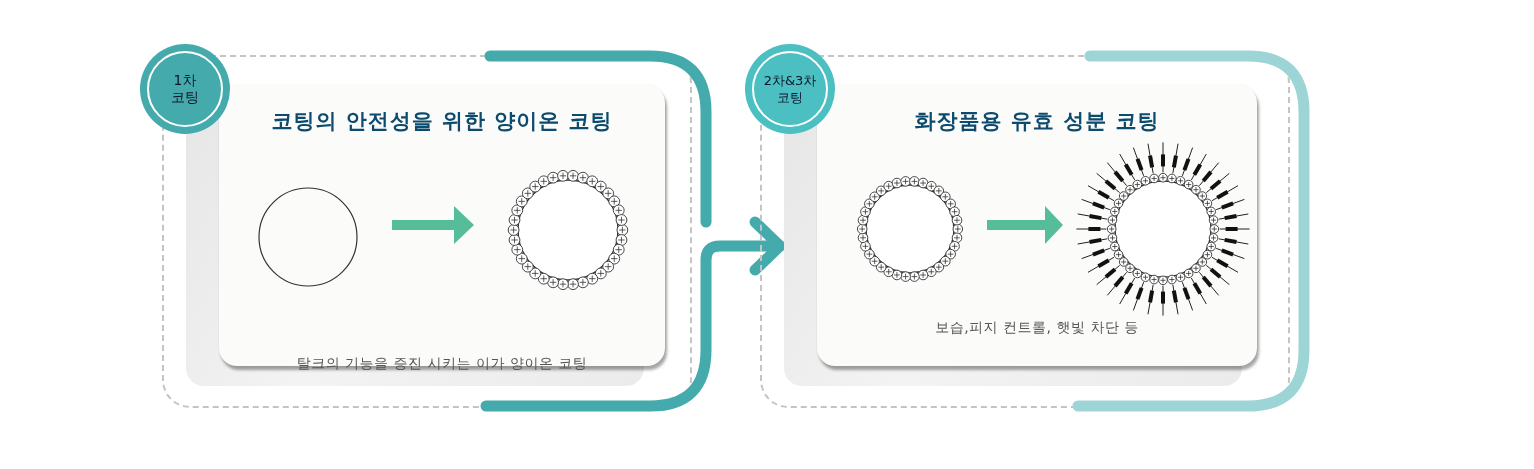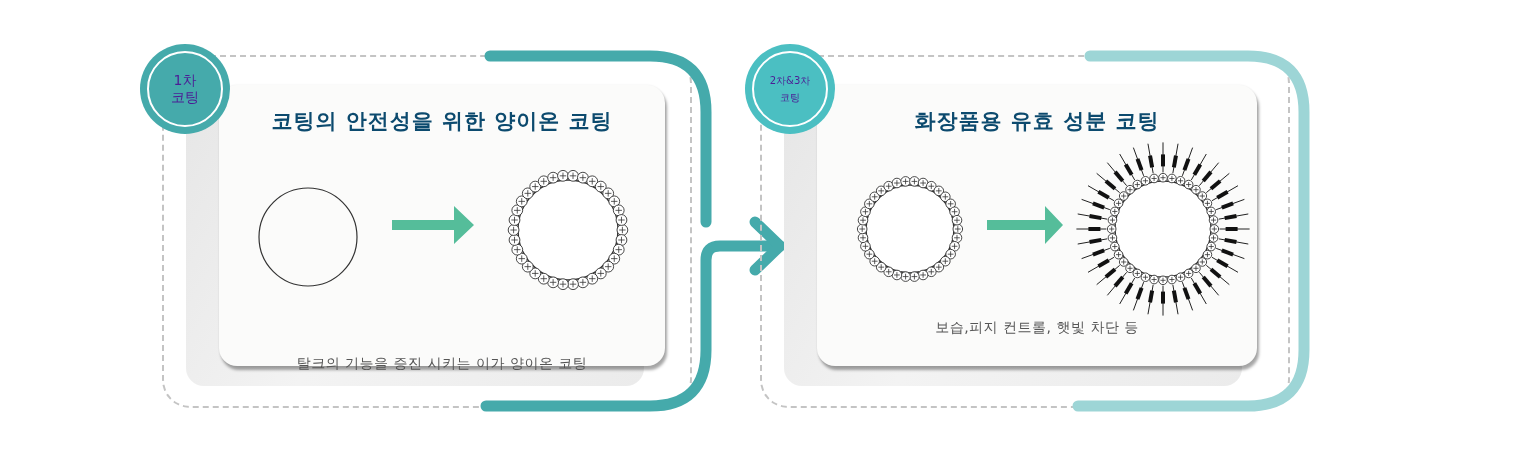--- a/index.html
+++ b/index.html
@@ -11,21 +11,21 @@
   .card { position:absolute; background:#fbfbfa; border-radius:18px;
      box-shadow:2px 4px 3px rgba(0,0,0,0.35), 0 0 2px rgba(0,0,0,0.08); }
   .card-title { position:absolute; left:0; right:0; text-align:center;
      font-size:21px; font-weight:bold; color:#0c4a6e; letter-spacing:1px; }
   .card-desc { position:absolute; left:0; right:0; text-align:center;
      font-size:14px; color:#555; line-height:19px; letter-spacing:0.5px; }
   .badge { position:absolute; width:90px; height:90px; border-radius:50%;
      display:flex; align-items:center; justify-content:center; box-sizing:border-box; }
   .badge-inner { width:76px; height:76px; border-radius:50%; border:2px solid #fff;
      box-sizing:border-box; display:flex; flex-direction:column; align-items:center; justify-content:center;
-     color:#4c1d95; font-size:14px; line-height:17px; text-align:center; }
+     color:#0f172a; font-size:14px; line-height:17px; text-align:center; }
   svg { position:absolute; overflow:visible; }
 </style>
 </head>
 <body>
 
 <div>
   <div class="dashed-frame" style="left:162px; top:55px; width:530px; height:353px;"></div>
 
   <svg width="1534" height="469" style="left:0;top:0;">
     <path d="M490,56 L650,56 Q706,56 706,112 L706,222" fill="none" stroke="#45aaab" stroke-width="11" stroke-linecap="round"></path>
@@ -468,18 +468,18 @@
         <line x1="47.94063772952627" y1="-8.908151514313529" x2="53.10063772952627" y2="-8.908151514313529" stroke="#333" stroke-width="0.8"></line>
         <line x1="50.52063772952627" y1="-11.488151514313529" x2="50.52063772952627" y2="-6.328151514313529" stroke="#333" stroke-width="0.8"></line>
       </svg>
 
     <div class="card-desc" style="top:233px;">
       <div>보습,피지 컨트롤, 햇빛 차단 등</div>
     </div>
   </div>
 
   <div class="badge" style="left:745px; top:44px; background:#4bbfc2;">
-    <div class="badge-inner" style="font-size:10px;">
+    <div class="badge-inner" style="font-size:13px;">
       <span>2차&amp;3차</span>
       <span>코팅</span>
     </div>
   </div>
 </div>
 
 </body></html>

